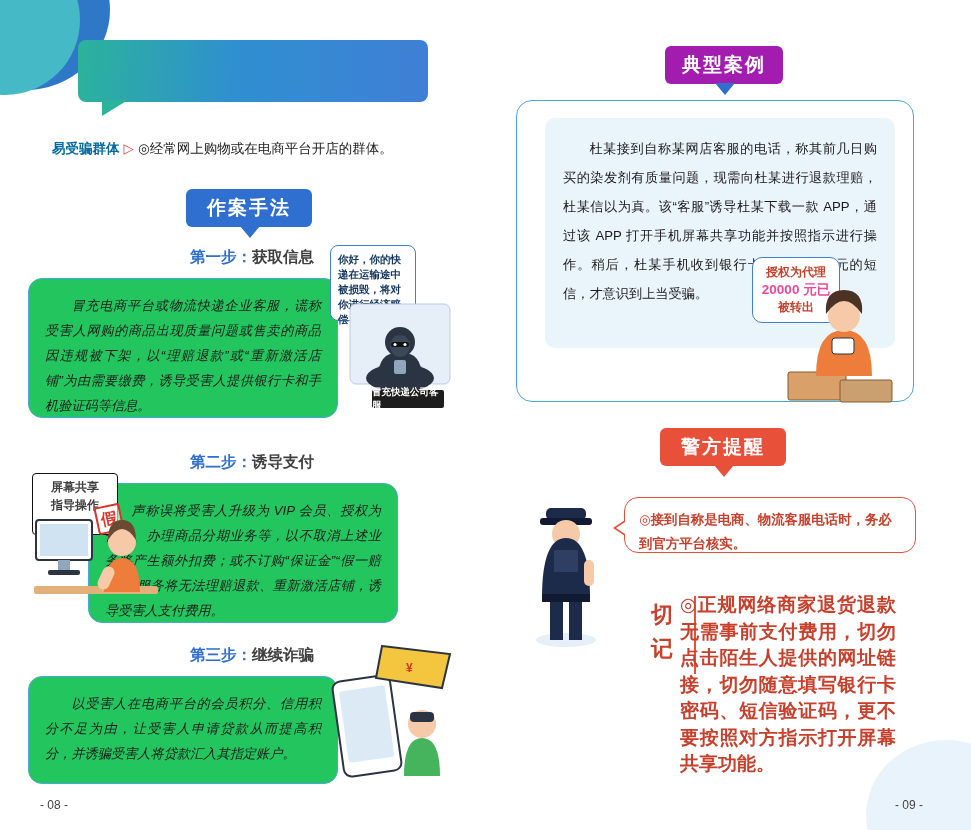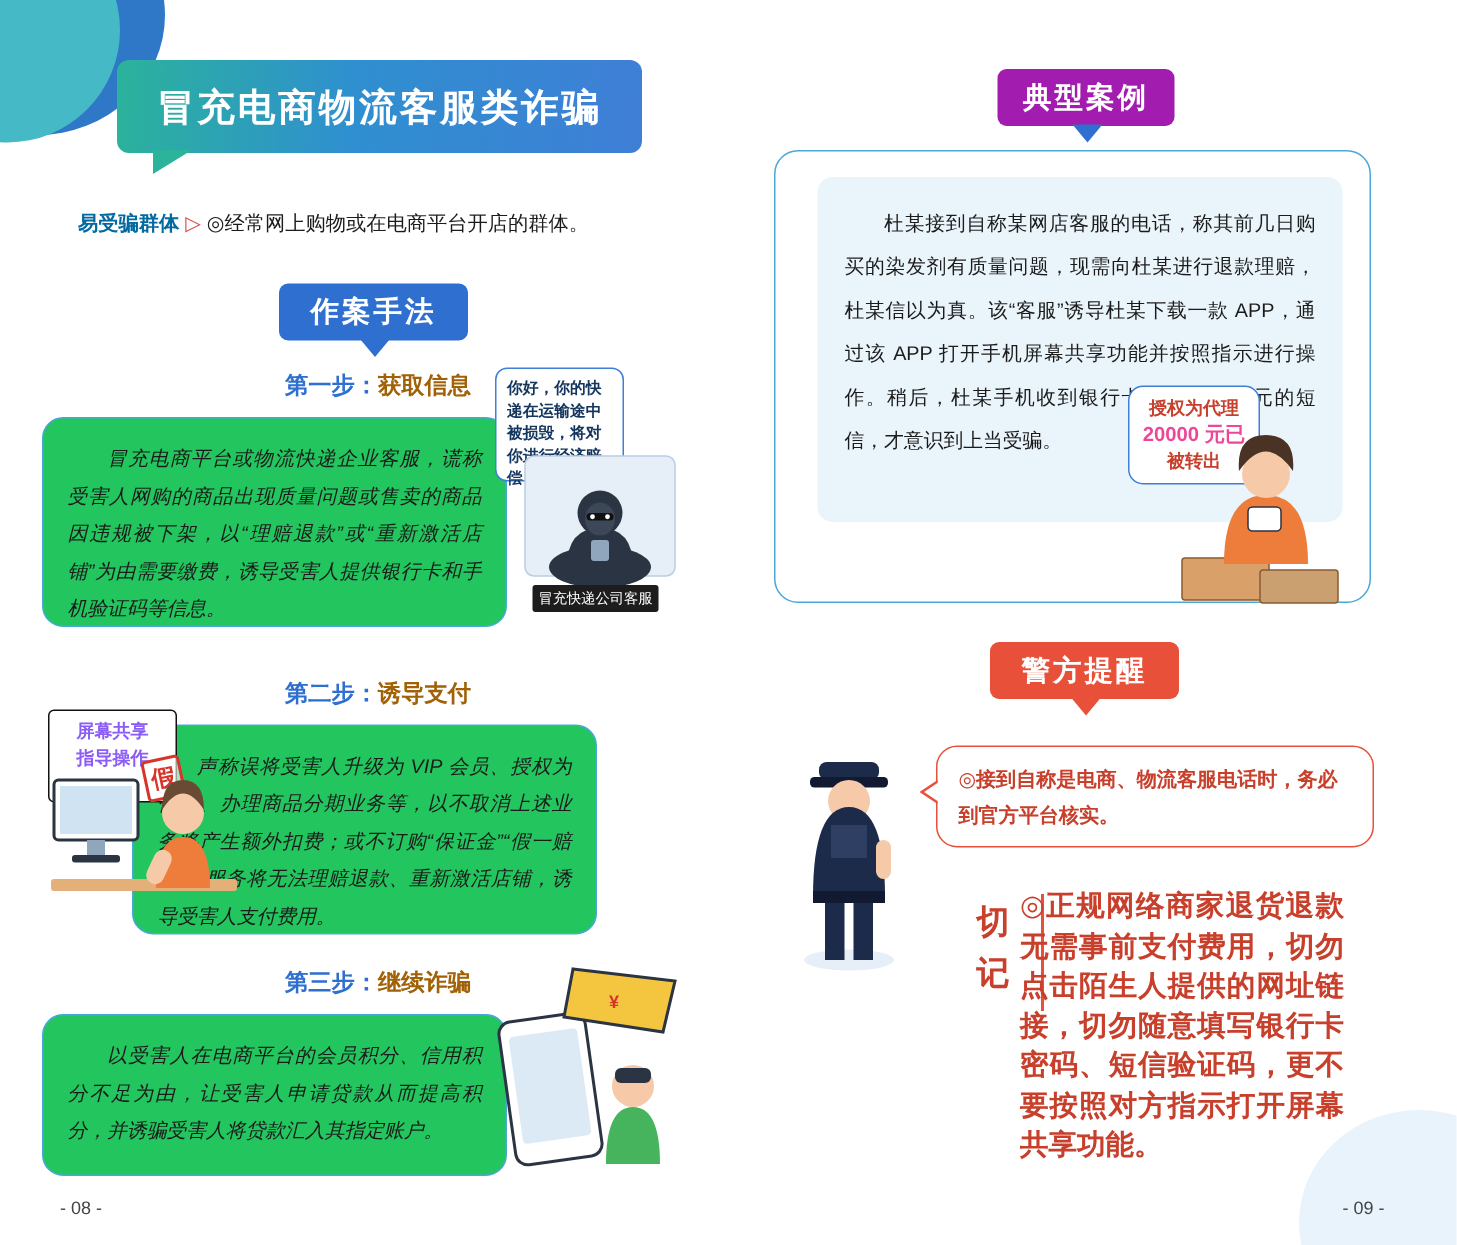--- a/index.html
+++ b/index.html
@@ -88,21 +88,21 @@
   #pill-case .tail-down { border-top:12px solid #2f6fd0; }
   #pill-police { left:660px; top:428px; width:126px; height:38px; background:#e8503a; font-size:19px;}
   #pill-police .tail-down { border-top:12px solid #e8503a; }
 
   
   .step-title {
     position:absolute; font-size:15.5px; font-weight:bold;
     font-family:"Liberation Serif","DejaVu Serif",serif;
   }
   .step-title .num { color:#2f6fd0; }
-  .step-title .name { color:#a16207; }
+  .step-title .name { color:#404040; }
 
   .step-box {
     position:absolute;
     border:1.6px solid #4aa8d8;
     border-radius:14px;
     background:#22c55e;
     padding:14px 16px;
     font-size:13.2px;
     line-height:25px;
     color:#1b1b1b;
@@ -125,21 +125,21 @@
   }
   .case-inner {
     position:absolute; left:545px; top:118px; width:350px; height:230px;
     background:#eaf4fb; border-radius:10px; padding:16px 18px;
     font-size:13.2px; line-height:29px; text-align:justify;
   }
   .case-inner p { margin:0; text-indent:2em; }
 
   
   .police-bubble {
-    position:absolute; left:624px; top:497px; width:292px; height:68px;
+    position:absolute; left:624px; top:497px; width:292px; height:56px;
     border:1.6px solid #e8503a; border-radius:14px; background:#fff;
     padding:10px 14px; color:#c8402c; font-size:13.4px; line-height:24px;
     font-weight:bold;
   }
   .police-bubble:before{
     content:""; position:absolute; left:-12px; top:22px; width:0;height:0;
     border-top:8px solid transparent;border-bottom:8px solid transparent;
     border-right:12px solid #e8503a;
   }
   .police-bubble:after{
@@ -165,39 +165,39 @@
 
   
   .callout {
     position:absolute; background:#fff; border:1.5px solid #3f7fd6;
     border-radius:8px; font-size:10.5px; line-height:15px; color:#14355e;
     padding:6px 7px; text-align:left;
   }
   #callout-sms { left:330px; top:245px; width:86px; height:76px; font-weight:bold; }
   #callout-share {
     left:32px; top:473px; width:86px; height:62px; border:1.7px solid #111;
-    color:#8b5cf6; font-weight:bold; text-align:center; font-size:12px; line-height:18px;
+    color:#404040; font-weight:bold; text-align:center; font-size:12px; line-height:18px;
     border-radius:4px; padding:4px 2px;
   }
   #callout-bank {
     left:752px; top:257px; width:88px; height:66px; background:#fff;
     border:1.8px solid #3f7fd6; border-radius:10px;
     color:#c8402c; font-weight:bold; font-size:12px; line-height:17px;
     text-align:center; padding:6px 2px;
   }
   #callout-bank .big { color:#ec4899; font-size:13.5px; }
   .fake-stamp {
     position:absolute; left:96px; top:505px; width:26px; height:28px;
     border:2px solid #d9342b; color:#d9342b; font-size:16px; font-weight:bold;
     display:flex; align-items:center; justify-content:center; transform:rotate(-12deg);
     border-radius:3px; background:rgba(255,255,255,0.6);
   }
   .label-fake-courier {
-    position:absolute; left:355px; top:390px; width:84px; height:18px;
-    background:#1d1d1d; color:#fff; font-size:9.5px; font-weight:normal;
+    position:absolute; left:372px; top:390px; width:72px; height:18px;
+    background:#1d1d1d; color:#fff; font-size:9.5px; font-weight:bold;
     display:flex; align-items:center; justify-content:center; border-radius:2px;
   }
 
   
   .illus { position:absolute; }
 
   
   #illus-scammer { left:348px; top:300px; width:104px; height:96px; }
   
   #illus-desk { left:30px; top:500px; width:132px; height:118px; }
@@ -215,21 +215,20 @@
   #folio-left { left:40px; }
   #folio-right { right:48px; }
 </style>
 </head>
 <body>
 
 <div class="page-bg-left"></div>
 <div class="corner-wave"></div>
 
 <div class="title-banner">
-  <span>冒充电商物流客服类诈骗</span>
   <div class="tail"></div>
 </div>
 
 <div class="victim-line">
   <span class="label">易受骗群体</span><span class="arrow">▷</span><span class="txt">◎经常网上购物或在电商平台开店的群体。</span>
 </div>
 
 <div class="pill" id="pill-method">
   <span>作案手法</span>
   <div class="tail-down"></div>

